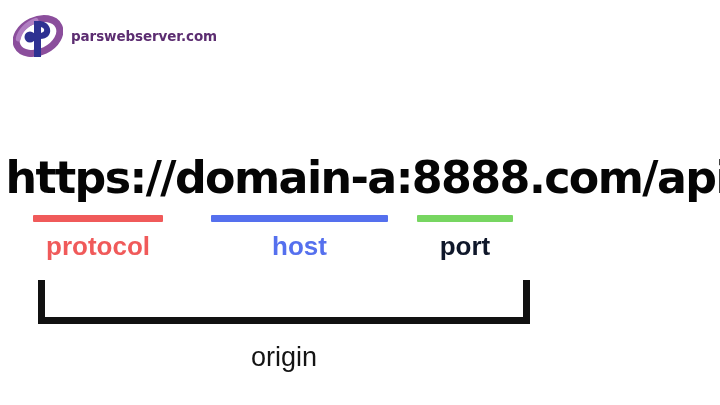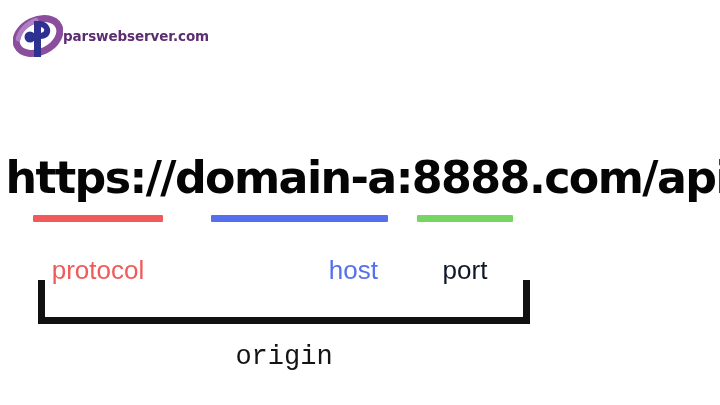--- a/index.html
+++ b/index.html
@@ -27,20 +27,21 @@
     align-items: center;
   }
   .brand-logo {
     width: 50px;
     height: 48px;
     position: relative;
     flex: 0 0 auto;
   }
   .brand-logo svg { display: block; }
   .brand-text {
+    margin-left: 8px;
     font-family: "DejaVu Sans", sans-serif;
     font-size: 13.5px;
     font-weight: 700;
     color: #5c2d71;
     letter-spacing: -0.1px;
     white-space: nowrap;
   }
 
   
   .url-line {
@@ -72,26 +73,25 @@
   .bar-port     { left: 417px; width: 96px;  }
 
   
   .part-label {
     position: absolute;
     top: 229px;
     text-align: center;
     font-family: "Liberation Sans", sans-serif;
     font-size: 26px;
     line-height: 34px;
-    font-weight: 400;
+    font-weight: 700;
     white-space: nowrap;
-    margin-top: 24px;
   }
   .label-protocol { left: 33px;  width: 130px; }
-  .label-host     { left: 201px; width: 177px; text-align: right; }
+  .label-host     { left: 211px; width: 177px; }
   .label-port     { left: 417px; width: 96px;  }
 
   
   .bracket {
     position: absolute;
     left: 38px;
     top: 280px;
     width: 492px;
     height: 44px;
   }
@@ -112,21 +112,21 @@
     height: 7px;
     background: #111111;
   }
 
   .origin-label {
     position: absolute;
     left: 38px;
     width: 492px;
     top: 340px;
     text-align: center;
-    font-family: Liberation Mono, monospace;
+    font-family: Liberation Sans, sans-serif;
     font-size: 27px;
     line-height: 34px;
     color: #141414;
     white-space: nowrap;
   }
 </style>
 </head>
 <body>
 
 <div class="brand">

